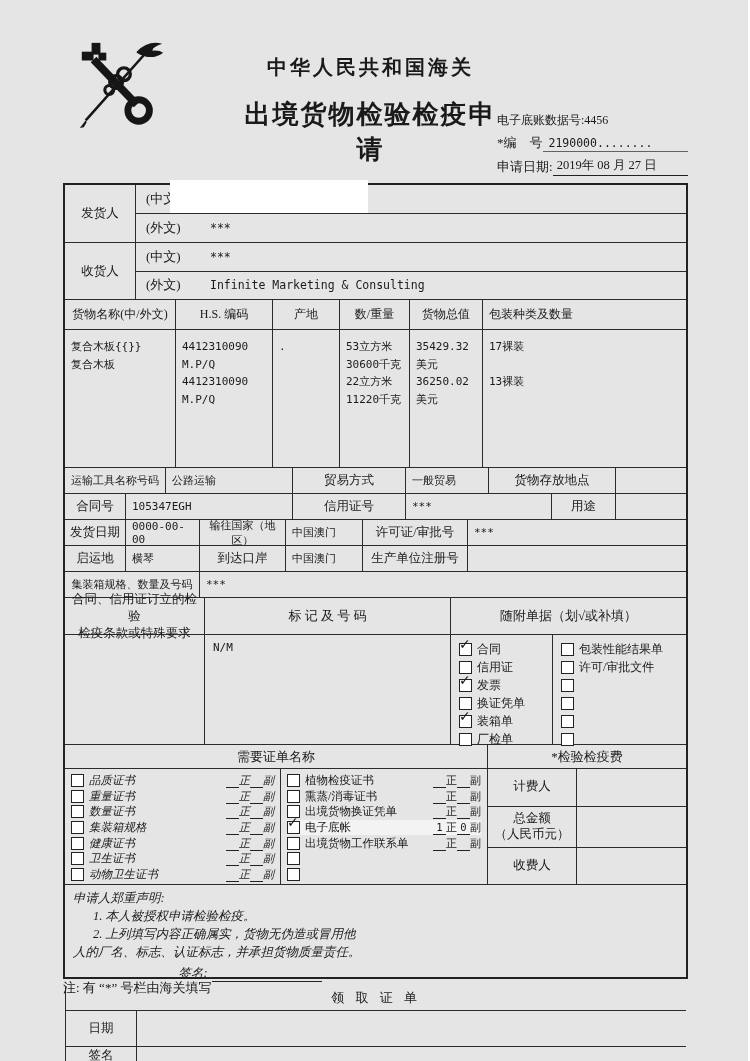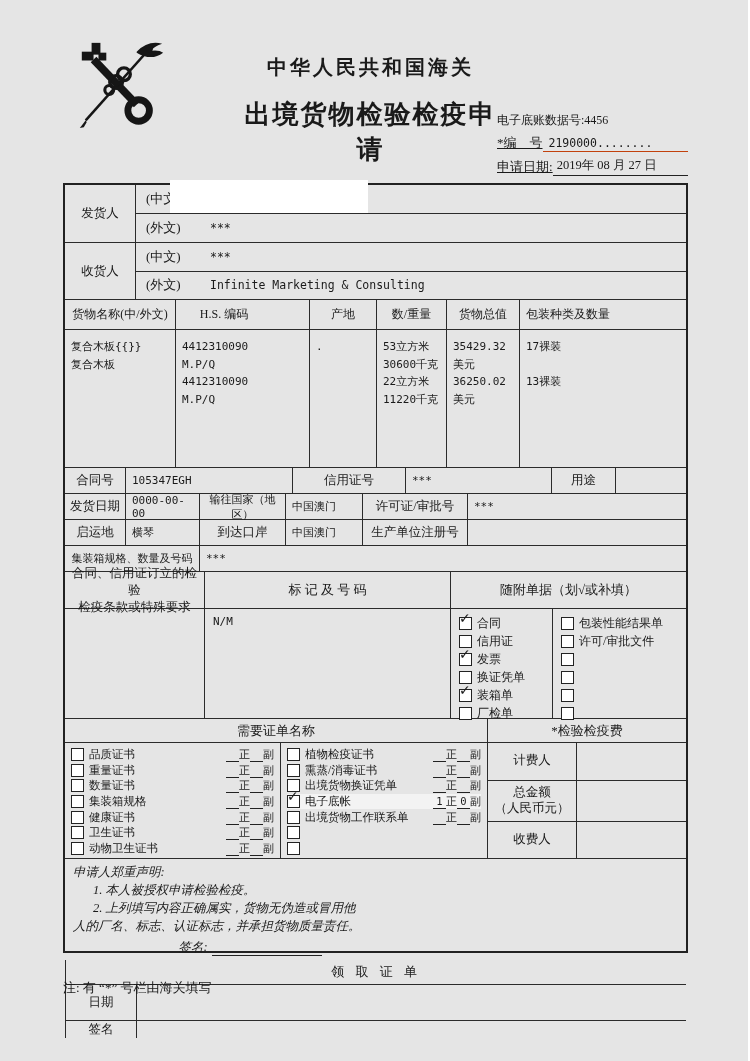--- a/index.html
+++ b/index.html
@@ -5,21 +5,21 @@
   html,body{margin:0;padding:0;background:#fff;}
   .page{position:relative;width:748px;height:1061px;background:#e5e5e5;color:#1a1a1a;
         font-family:"Liberation Serif","DejaVu Serif",serif;overflow:hidden;}
   
   .emblem{position:absolute;left:72px;top:36px;}
   .titles{position:absolute;left:243px;top:54px;width:255px;text-align:center;}
   .t1{font-size:20px;font-weight:bold;letter-spacing:3px;}
   .t2{font-size:26px;font-weight:bold;letter-spacing:2px;margin-top:16px;}
   .hright{position:absolute;left:497px;top:112px;width:191px;font-size:13px;}
   .hrow{display:flex;align-items:flex-end;margin-top:5px;}
-  .hlab{white-space:pre;text-decoration:underline;}
+  .hlab{white-space:pre;}
   .hval{flex:1;border-bottom:1px solid #c2410c;padding:0 0 1px 6px;
         font-family:"DejaVu Sans Mono",monospace;font-size:11.5px;}
   .hval2{flex:1;border-bottom:1px solid #222;padding:0 0 1px 4px;font-size:12.5px;}
   .ledger{font-size:12px;}
   
   .form{position:absolute;left:63px;top:183px;width:625px;border:2px solid #222;box-sizing:border-box;}
   .row{display:flex;align-items:stretch;box-sizing:border-box;}
   .row + .row{border-top:1px solid #2b2b2b;}
   .c{box-sizing:border-box;min-width:0;}
   .c + .c{border-left:1px solid #2b2b2b;}
@@ -34,40 +34,40 @@
   .rAB{height:57px;}
   .plab{width:70px;}
   .pbody{flex:1;display:flex;flex-direction:column;}
   .prow{flex:1;display:flex;align-items:center;}
   .prow + .prow{border-top:1px solid #2b2b2b;}
   .cnfn{width:56px;padding-left:10px;font-size:13px;flex:none;}
   .pval{font-family:"DejaVu Sans Mono",monospace;font-size:11.5px;padding-left:8px;}
   
   .rC{height:30px;}
   .rD{height:138px;}
-  .g1{width:110px;} .g2{width:97px;} .g3{width:67px;margin-left:37px;} .g4{width:70px;} .g5{width:73px;}
+  .g1{width:110px;} .g2{width:97px;} .g3{width:67px;} .g4{width:70px;} .g5{width:73px;}
   .gh{display:flex;align-items:center;justify-content:center;font-size:12px;text-align:center;}
   .ghl{justify-content:flex-start;padding-left:6px;}
   .gc{font-family:"DejaVu Sans Mono",monospace;font-size:11px;padding:8px 4px 0 6px;
       line-height:1.6;white-space:pre-line;}
   
   .r26{height:26px;}
   
   .rJ{height:37px;}
   .rK{height:110px;}
   .m1{width:139px;} .m2{width:246px;} .m3{width:102px;}
   .cb{width:11px;height:11px;border:1px solid #222;display:inline-block;position:relative;
       margin-right:5px;flex:none;background:#fff;}
   .mk{position:absolute;left:-1px;top:-8px;font-size:14px;font-family:"DejaVu Sans",sans-serif;}
   .cbi{display:flex;align-items:center;height:18px;font-size:12px;}
   .cblist{padding:5px 2px 0 8px;}
   
   .rL{height:24px;}
   .rM{height:116px;}
-  .cl{width:215px;} .cm{width:207px;}
+  .cl{width:215px;font-style:italic;} .cm{width:207px;}
   .certcol{padding:4px 6px 0 6px;}
   .ci{display:flex;align-items:center;height:15.6px;font-size:11.5px;}
   .sfx{margin-left:auto;display:flex;align-items:flex-end;font-size:11px;}
   .blank{display:inline-block;min-width:13px;border-bottom:1px solid #222;text-align:center;
          font-family:"DejaVu Sans Mono",monospace;font-size:10.5px;line-height:11px;height:12px;}
   .hl{background:#f3f3f3;}
   .feewrap{flex:1;display:flex;flex-direction:column;}
   .feerow{display:flex;flex:1;}
   .feerow + .feerow{border-top:1px solid #2b2b2b;}
   .feerow1{flex:none;height:40px;}
@@ -182,20 +182,28 @@
       <div class="c g3 gc"><span class="pre">.</span><br><span class="pre"></span></div>
       <div class="c g4 gc"><span class="pre">53立方米
 30600千克</span><br><span class="pre">22立方米
 11220千克</span></div>
       <div class="c g5 gc"><span class="pre">35429.32
 美元</span><br><span class="pre">36250.02
 美元</span></div>
       <div class="c flex1 gc"><span class="pre">17裸装</span><br><br><span class="pre">13裸装</span></div>
     </div>
 
+    <div class="row r26">
+      <div class="c lab sm" style="width:100px">运输工具名称号码</div>
+      <div class="c val" style="width:127px">公路运输</div>
+      <div class="c lab" style="width:113px">贸易方式</div>
+      <div class="c val" style="width:83px">一般贸易</div>
+      <div class="c lab" style="width:127px">货物存放地点</div>
+      <div class="c val flex1"></div>
+    </div>
 
     <div class="row r26">
       <div class="c lab" style="width:60px">合同号</div>
       <div class="c val" style="width:167px">105347EGH</div>
       <div class="c lab" style="width:113px">信用证号</div>
       <div class="c val" style="width:146px">***</div>
       <div class="c lab" style="width:64px">用途</div>
       <div class="c val flex1"></div>
     </div>
 

